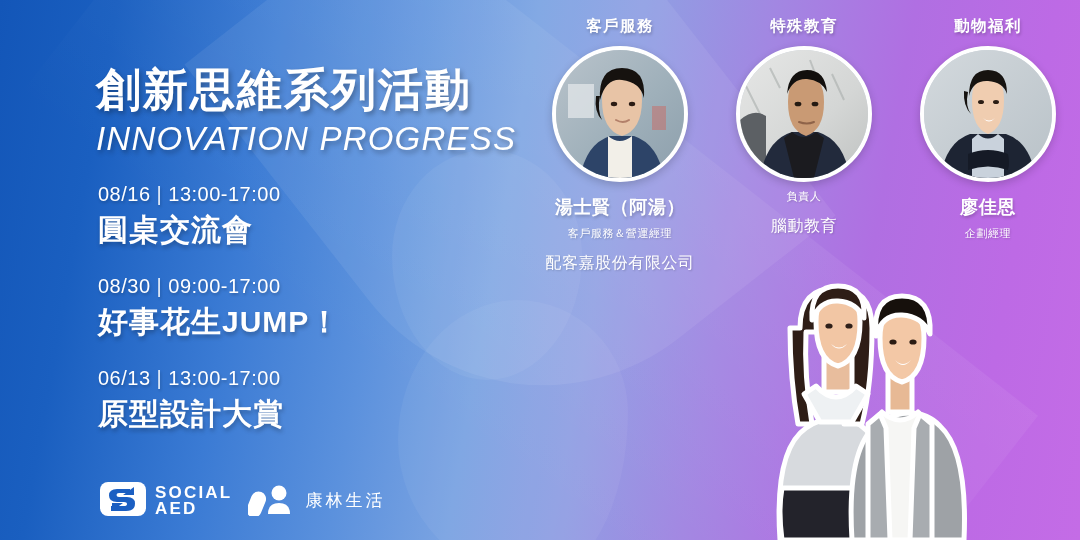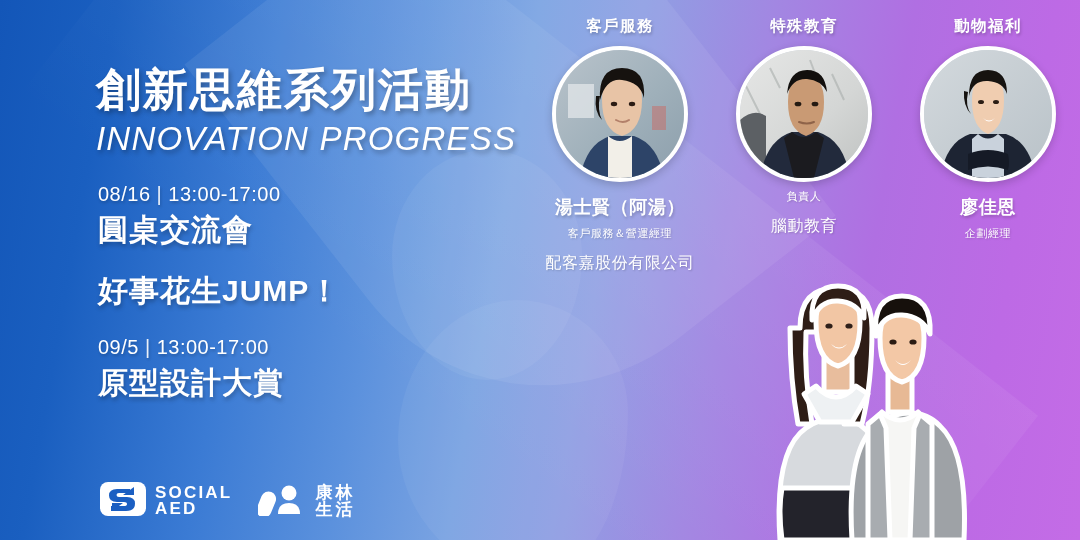--- a/index.html
+++ b/index.html
@@ -103,37 +103,37 @@
     text-shadow: 1px 3px 4px rgba(0,0,0,0.26);
     white-space: nowrap;
   }
 
   
   .logos {
     position: absolute;
     left: 100px; bottom: 36px;
     display: flex;
     align-items: flex-start;
-    gap: 26px;
+    gap: 16px;
   }
   .logo { display: flex; align-items: center; gap: 9px; }
   .logo-mark { display: block; }
   .logo-text-aed {
     display: flex;
     flex-direction: column;
     line-height: 0.93;
     font-weight: 700;
     font-size: 17px;
     letter-spacing: 2.2px;
   }
   .logo-text-kl {
     display: flex;
-    flex-direction: column;
+    flex-direction: row;
     line-height: 1.02;
-    font-weight: 700;
+    font-weight: 400;
     font-size: 17px;
     letter-spacing: 3px;
   }
 
   
   .speakers {
     position: absolute;
     left: 528px; top: 16px;
     width: 552px;
     display: flex;
@@ -213,25 +213,26 @@
     </div>
 
     <div class="events">
 
       <div class="event">
         <div class="event-meta"><span>08/16</span><span class="sep">|</span><span>13:00-17:00</span></div>
         <div class="event-name">圓桌交流會</div>
       </div>
 
       <div class="event">
+        <div class="event-meta"><span>08/30</span><span class="sep">|</span><span>09:00-17:00</span></div>
         <div class="event-name">好事花生JUMP！</div>
       </div>
 
       <div class="event">
-        <div class="event-meta"><span>09/5</span><span class="sep">|</span><span>13:00-17:00</span></div>
+        <div class="event-meta"><span>06/13</span><span class="sep">|</span><span>13:00-17:00</span></div>
         <div class="event-name">原型設計大賞</div>
       </div>
 
     </div>
 
     <div class="logos">
 
       <div class="logo">
         <span class="logo-mark">
           <svg width="46" height="34" viewBox="0 0 46 34">

